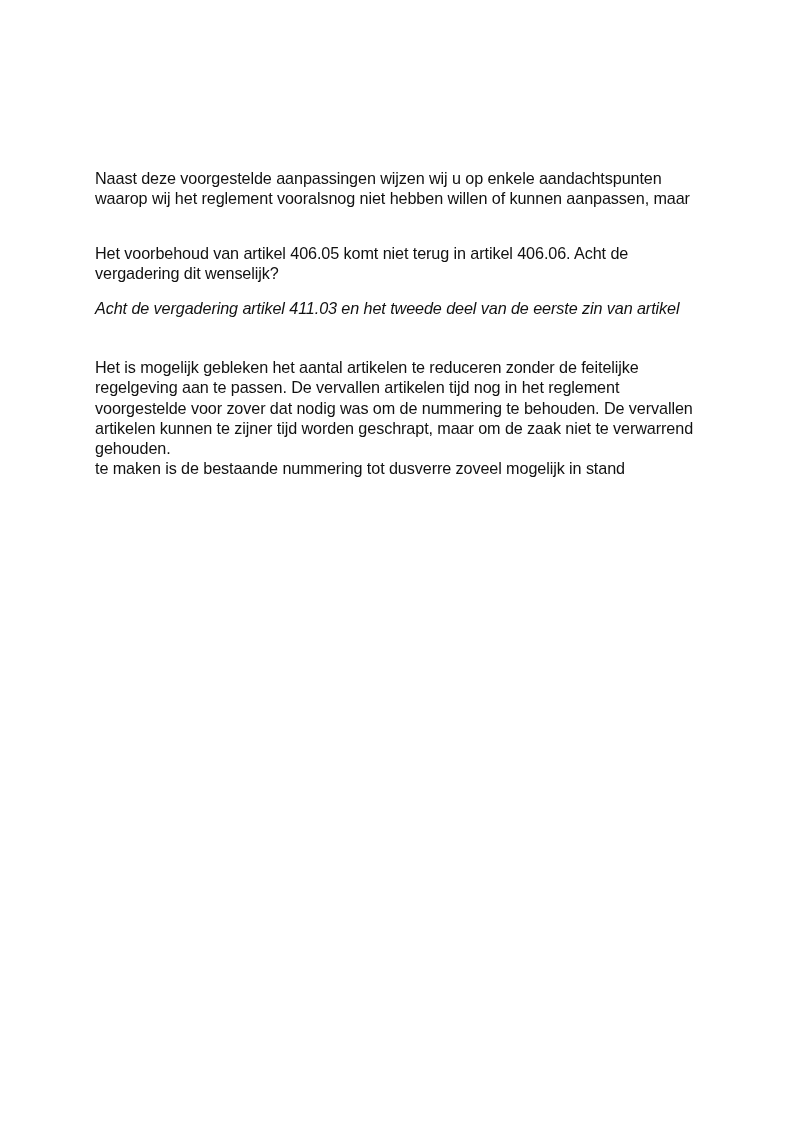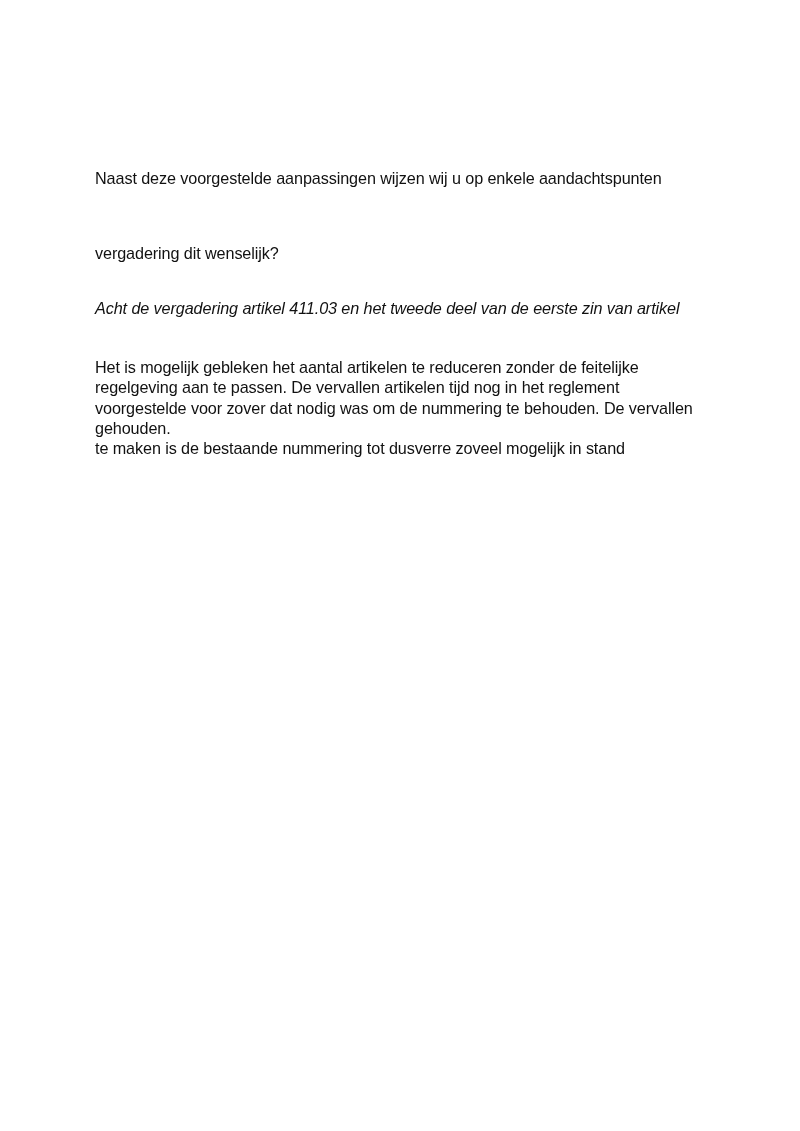--- a/index.html
+++ b/index.html
@@ -9,30 +9,33 @@
       font-family: "Liberation Sans", sans-serif; font-size: 16.2px; line-height: 20.3px;
       color: #111111; letter-spacing: -0.1px; }
     .line { display: block; white-space: nowrap; }
   </style>
 </head>
 <body>
 
 <div class="page">
   <p class="para" style="top:168px;">
     <span class="line">Naast deze voorgestelde aanpassingen wijzen wij u op enkele aandachtspunten</span>
+    <span class="line">waarop wij het reglement vooralsnog niet hebben willen of kunnen aanpassen, maar</span>
   </p>
 
   <p class="para" style="top:243px;">
+    <span class="line">Het voorbehoud van artikel 406.05 komt niet terug in artikel 406.06. Acht de</span>
     <span class="line">vergadering dit wenselijk?</span>
   </p>
 
   <p class="para" style="top:298px;font-style:italic;">
     <span class="line">Acht de vergadering artikel 411.03 en het tweede deel van de eerste zin van artikel</span>
   </p>
 
   <p class="para" style="top:357px;">
     <span class="line">Het is mogelijk gebleken het aantal artikelen te reduceren zonder de feitelijke</span>
     <span class="line">regelgeving aan te passen. De vervallen artikelen tijd nog in het reglement</span>
     <span class="line">voorgestelde voor zover dat nodig was om de nummering te behouden. De vervallen</span>
+    <span class="line">artikelen kunnen te zijner tijd worden geschrapt, maar om de zaak niet te verwarrend</span>
     <span class="line">gehouden.</span>
     <span class="line">te maken is de bestaande nummering tot dusverre zoveel mogelijk in stand</span>
   </p>
 </div>
 
 </body></html>

